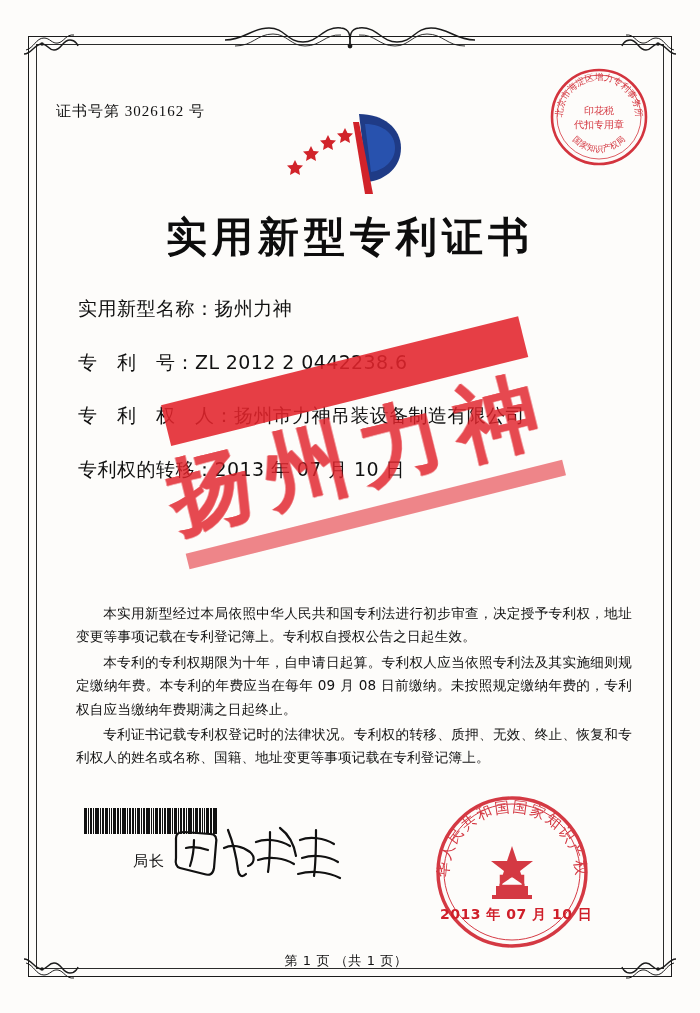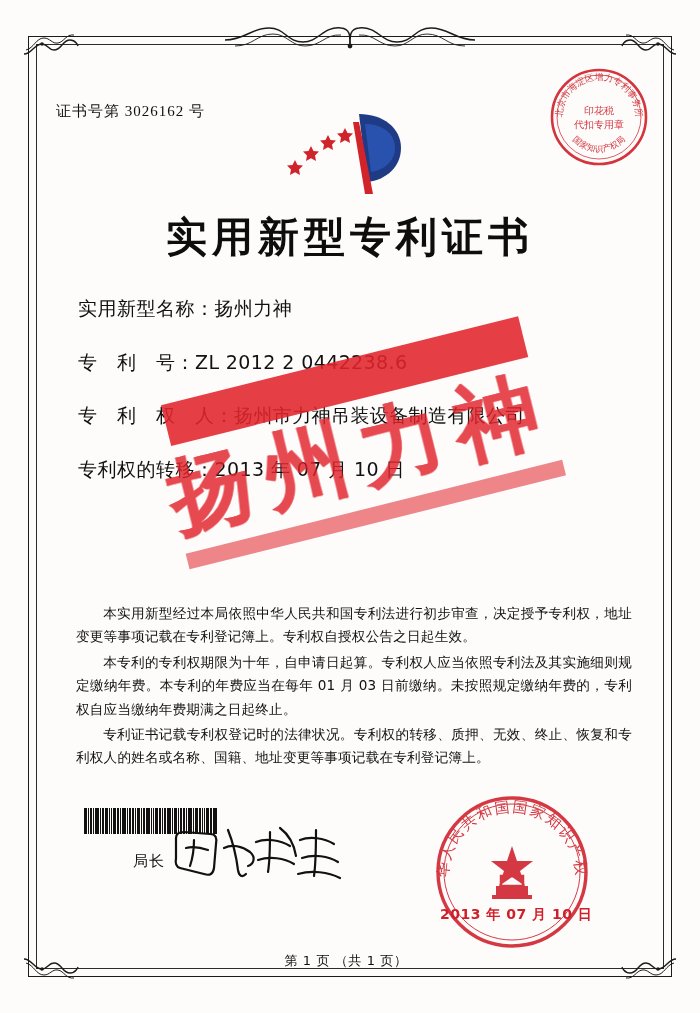--- a/index.html
+++ b/index.html
@@ -352,21 +352,21 @@
       <span class="field-value">扬州市力神吊装设备制造有限公司</span>
     </div>
     <div class="field-row">
       <span class="field-label">专利权的转移：</span>
       <span class="field-value">2013 年 07 月 10 日</span>
     </div>
   </div>
 
   <div class="body-text">
     <p>本实用新型经过本局依照中华人民共和国专利法进行初步审查，决定授予专利权，地址变更等事项记载在专利登记簿上。专利权自授权公告之日起生效。</p>
-    <p>本专利的专利权期限为十年，自申请日起算。专利权人应当依照专利法及其实施细则规定缴纳年费。本专利的年费应当在每年 01 月 03 日前缴纳。未按照规定缴纳年费的，专利权自应当缴纳年费期满之日起终止。</p>
+    <p>本专利的专利权期限为十年，自申请日起算。专利权人应当依照专利法及其实施细则规定缴纳年费。本专利的年费应当在每年 09 月 08 日前缴纳。未按照规定缴纳年费的，专利权自应当缴纳年费期满之日起终止。</p>
     <p>专利证书记载专利权登记时的法律状况。专利权的转移、质押、无效、终止、恢复和专利权人的姓名或名称、国籍、地址变更等事项记载在专利登记簿上。</p>
   </div>
 
   <div class="barcode">
     <i style="width:3px"></i>
       <i style="width:1px"></i>
       <i style="width:2px"></i>
       <i style="width:1px"></i>
     <i style="width:4px"></i>
       <i style="width:1px"></i>

